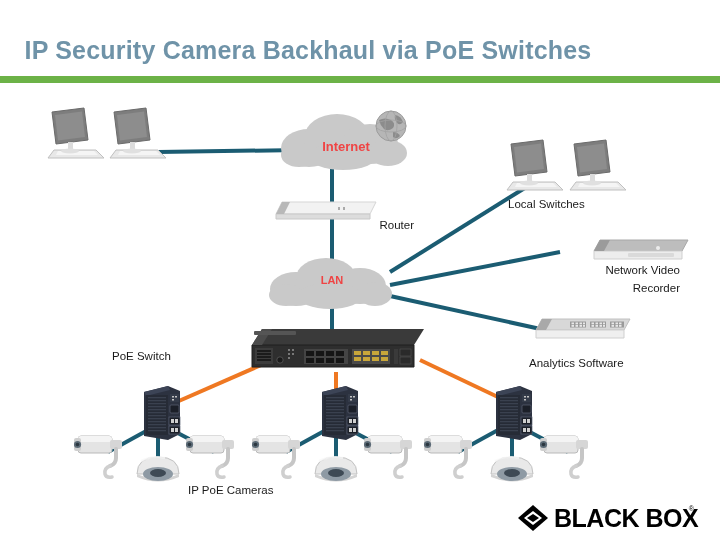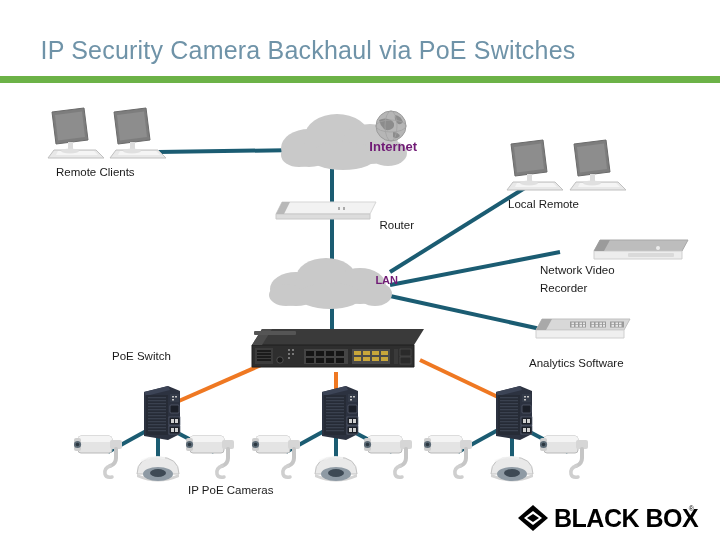--- a/index.html
+++ b/index.html
@@ -21,58 +21,59 @@
     position: absolute;
     left: 0;
     top: 36px;
     width: 616px;
     text-align: center;
     font-size: 25px;
     color: #6f93a8;
     font-family: "Liberation Sans", sans-serif;
     letter-spacing: 0.2px;
     white-space: nowrap;
+    font-weight: bold;
   }
   #green-rule {
     position: absolute;
     left: 0;
     top: 76px;
     width: 720px;
     height: 7px;
     background: #6cb247;
   }
 
   
   .label {
     position: absolute;
     font-size: 11.5px;
     color: #1a1a1a;
     font-family: "Liberation Sans", sans-serif;
     white-space: nowrap;
     line-height: 14px;
   }
-  .label.right  { text-align: left; }
+  .label.right  { text-align: right; }
 
   .link-svg {
     position: absolute;
     left: 0;
     top: 0;
     width: 720px;
     height: 540px;
     pointer-events: none;
   }
 
   
   .cloud-wrap { position: absolute; }
   .cloud-text {
     position: absolute;
     width: 100%;
-    text-align: right;
+    text-align: center;
     font-weight: bold;
-    color: #701a75;
+    color: #ef4444;
     font-family: "Liberation Sans", sans-serif;
   }
 
   
   .laptop { position: absolute; width: 62px; height: 56px; }
 
   
   .boxdev { position: absolute; }
 
   
@@ -166,21 +167,20 @@
   <div class="laptop" style="left:106px; top:106px;">
     <svg width="62" height="56" viewBox="0 0 62 56">
       <polygon points="10,44 52,44 60,52 4,52" fill="#e8e8e8" stroke="#c0c0c0" stroke-width="1"></polygon>
       <polygon points="14,45 50,45 54,49 12,49" fill="#f5f5f5"></polygon>
       <polygon points="8,6 40,2 44,34 12,38" fill="#7d7d7d" stroke="#6a6a6a" stroke-width="1"></polygon>
       <polygon points="11,9 38,5.5 41,31 14,34.5" fill="#8d8d8d"></polygon>
       <rect x="24" y="36" width="5" height="8" fill="#dcdcdc"></rect>
       <ellipse cx="26" cy="45" rx="9" ry="2.5" fill="#e0e0e0"></ellipse>
     </svg>
   </div>
-  <div class="label" style="left:56px; top:165px; width:130px;">Remote Clients</div>
 
   <div class="cloud-wrap" style="left:275px; top:106px; width:142px; height:66px;">
     <svg width="142" height="66" viewBox="0 0 142 66">
       <g fill="#c9c9c9">
         <ellipse cx="34" cy="42" rx="28" ry="19"></ellipse>
         <ellipse cx="62" cy="30" rx="32" ry="22"></ellipse>
         <ellipse cx="95" cy="38" rx="28" ry="20"></ellipse>
         <ellipse cx="113" cy="47" rx="19" ry="13"></ellipse>
         <ellipse cx="24" cy="49" rx="18" ry="12"></ellipse>
         <ellipse cx="68" cy="50" rx="34" ry="14"></ellipse>
@@ -236,21 +236,21 @@
   <div class="laptop" style="left:566px; top:138px;">
     <svg width="62" height="56" viewBox="0 0 62 56">
       <polygon points="10,44 52,44 60,52 4,52" fill="#e8e8e8" stroke="#c0c0c0" stroke-width="1"></polygon>
       <polygon points="14,45 50,45 54,49 12,49" fill="#f5f5f5"></polygon>
       <polygon points="8,6 40,2 44,34 12,38" fill="#7d7d7d" stroke="#6a6a6a" stroke-width="1"></polygon>
       <polygon points="11,9 38,5.5 41,31 14,34.5" fill="#8d8d8d"></polygon>
       <rect x="24" y="36" width="5" height="8" fill="#dcdcdc"></rect>
       <ellipse cx="26" cy="45" rx="9" ry="2.5" fill="#e0e0e0"></ellipse>
     </svg>
   </div>
-  <div class="label" style="left:508px; top:197px; width:130px;">Local Remote</div>
+  <div class="label" style="left:508px; top:197px; width:130px;">Local Switches</div>
 
   <div class="boxdev" style="left:588px; top:237px;">
     <svg width="104" height="28" viewBox="0 0 104 28">
       <polygon points="12,3 100,3 94,14 6,14" fill="#bdbdbd" stroke="#a8a8a8" stroke-width="1"></polygon>
       <polygon points="6,14 94,14 94,22 6,22" fill="#ededed" stroke="#cfcfcf" stroke-width="1"></polygon>
       <polygon points="12,3 22,3 16,14 6,14" fill="#9b9b9b"></polygon>
       <rect x="40" y="16" width="46" height="4" rx="1" fill="#dadada"></rect>
       <circle cx="70" cy="11" r="2" fill="#ececec"></circle>
     </svg>
   </div>

